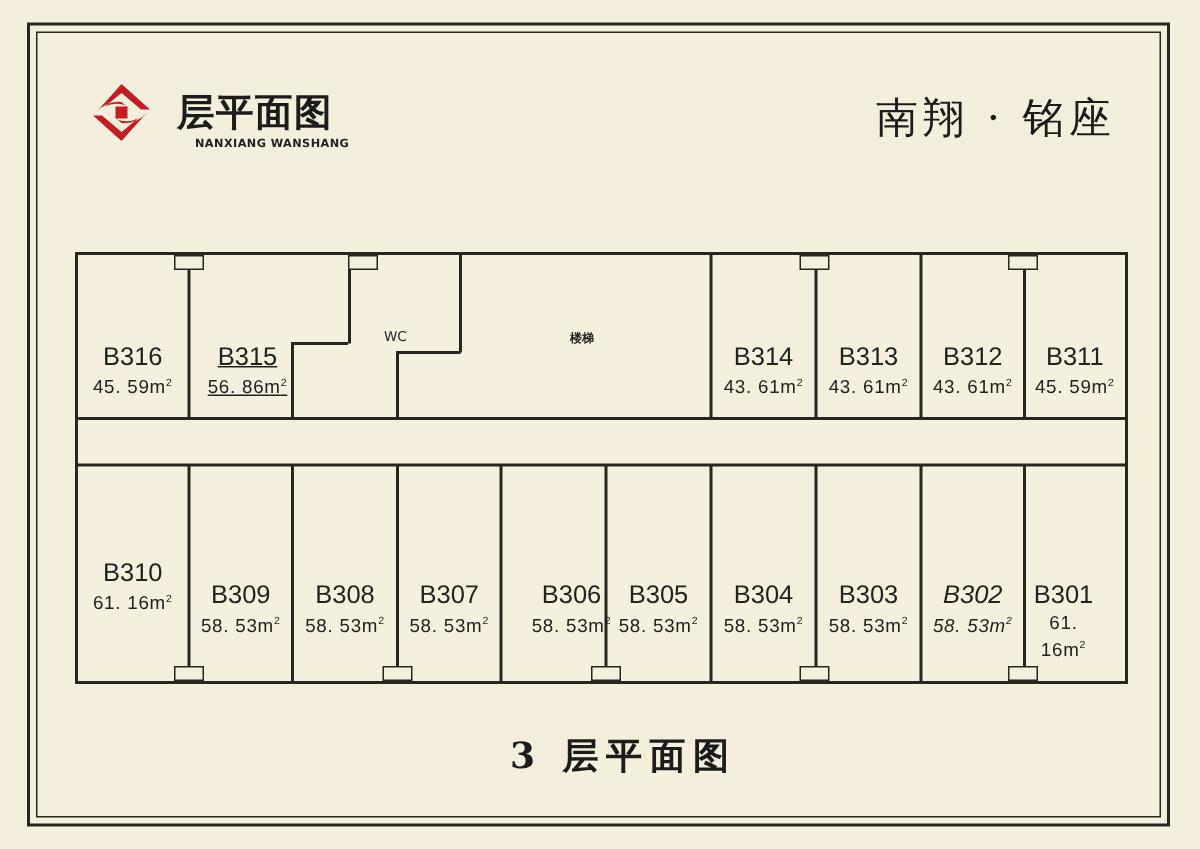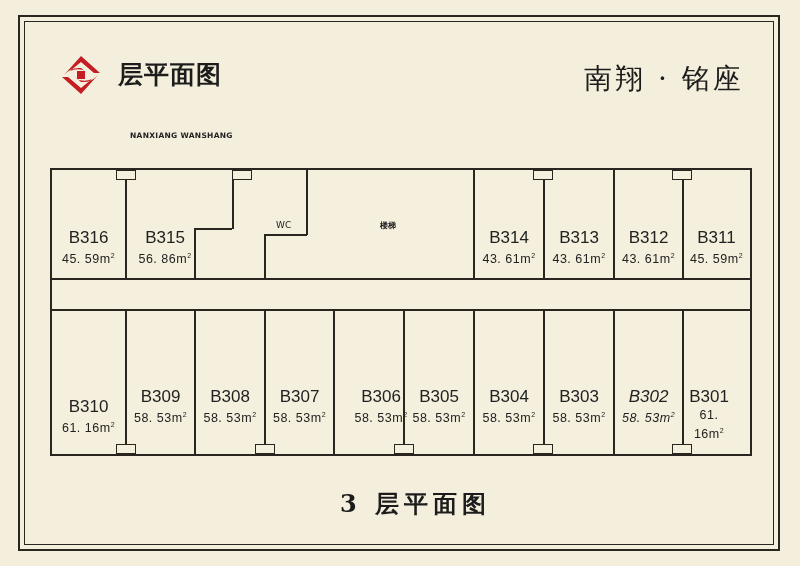--- a/index.html
+++ b/index.html
@@ -1,21 +1,21 @@
 <!DOCTYPE html>
 <html><head>
 <meta charset="utf-8">
 <style>
   html,body{margin:0;padding:0;}
   body{width:800px;height:566px;background:#f4efdc;position:relative;overflow:hidden;font-family:"DejaVu Sans",sans-serif;}
   .frame-outer{position:absolute;left:18px;top:15px;width:762px;height:536px;border:2px solid #2b2520;box-sizing:border-box;}
   .frame-inner{position:absolute;left:24px;top:21px;width:750px;height:524px;border:1.5px solid #2b2520;box-sizing:border-box;}
   .logo{position:absolute;left:56px;top:54px;width:50px;height:42px;}
   .brand-cn{position:absolute;left:118px;top:58px;font-family:"DejaVu Sans",sans-serif;font-weight:bold;font-size:25px;color:#1c1c1c;letter-spacing:1px;}
-  .brand-en{position:absolute;left:130px;top:91px;font-size:7.5px;color:#222;letter-spacing:0.3px;font-weight:bold;margin-top:40px;}
+  .brand-en{position:absolute;left:130px;top:91px;font-size:7.5px;color:#222;letter-spacing:0.3px;font-weight:bold;}
   .project-title{position:absolute;left:584px;top:60px;font-family:"DejaVu Serif",serif;font-weight:normal;font-size:28px;color:#1c1c1c;letter-spacing:3px;}
   .plan{position:absolute;left:50px;top:168px;width:702px;height:288px;border:2px solid #2b2520;box-sizing:border-box;background:#f5f0dd;}
   .line{position:absolute;background:#2b2520;}
   .unit{position:absolute;text-align:center;color:#222;margin-top:24px;}
   .unit .name{font-family:"Liberation Sans",sans-serif;font-size:17px;display:block;line-height:20px;}
   .unit .area{font-family:"Liberation Sans",sans-serif;font-size:12.5px;display:block;line-height:16px;letter-spacing:0.5px;}
   .unit .area sup{font-size:7px;}
   .col{position:absolute;width:20px;height:10px;border:1px solid #2b2520;box-sizing:border-box;background:#f5f0dd;}
   .wc{position:absolute;font-size:9px;color:#222;}
   .stair{position:absolute;font-size:8px;font-weight:bold;color:#222;}
@@ -68,49 +68,49 @@
   <div class="line" style="left:491px;top:140px;width:1.5px;height:146px;"></div>
   <div class="line" style="left:561px;top:140px;width:1.5px;height:146px;"></div>
   <div class="line" style="left:630px;top:140px;width:1.5px;height:146px;"></div>
 
   <div class="col" style="left:64px;top:274px;"></div>
   <div class="col" style="left:203px;top:274px;"></div>
   <div class="col" style="left:342px;top:274px;"></div>
   <div class="col" style="left:481px;top:274px;"></div>
   <div class="col" style="left:620px;top:274px;"></div>
 
-  <div class="wc" style="left:224px;top:50px;">WC</div>
+  <div class="wc" style="left:204px;top:50px;">WC</div>
   <div class="stair" style="left:328px;top:50px;">楼梯</div>
 
   <div class="unit" style="left:0;top:34px;width:73px;">
     <span class="name">B316</span>
     <span class="area"><span>45. 59m</span><sup>2</sup></span>
   </div>
-  <div class="unit" style="left:74px;top:34px;width:78px;">
+  <div class="unit" style="left:74px;top:34px;width:78px;text-decoration:underline;">
     <span class="name">B315</span>
     <span class="area"><span>56. 86m</span><sup>2</sup></span>
   </div>
   <div class="unit" style="left:422px;top:34px;width:70px;">
     <span class="name">B314</span>
     <span class="area"><span>43. 61m</span><sup>2</sup></span>
   </div>
   <div class="unit" style="left:492px;top:34px;width:70px;">
     <span class="name">B313</span>
     <span class="area"><span>43. 61m</span><sup>2</sup></span>
   </div>
   <div class="unit" style="left:562px;top:34px;width:69px;">
     <span class="name">B312</span>
     <span class="area"><span>43. 61m</span><sup>2</sup></span>
   </div>
   <div class="unit" style="left:631px;top:34px;width:67px;">
     <span class="name">B311</span>
     <span class="area"><span>45. 59m</span><sup>2</sup></span>
   </div>
 
-  <div class="unit" style="left:0;top:203px;width:73px;text-align:center;">
+  <div class="unit" style="left:0;top:178px;width:73px;text-align:center;">
     <span class="name">B310</span>
     <span class="area"><span>61. 16m</span><sup>2</sup></span>
   </div>
   <div class="unit" style="left:74px;top:193px;width:69px;">
     <span class="name">B309</span>
     <span class="area"><span>58. 53m</span><sup>2</sup></span>
   </div>
   <div class="unit" style="left:143px;top:193px;width:70px;">
     <span class="name">B308</span>
     <span class="area"><span>58. 53m</span><sup>2</sup></span>

